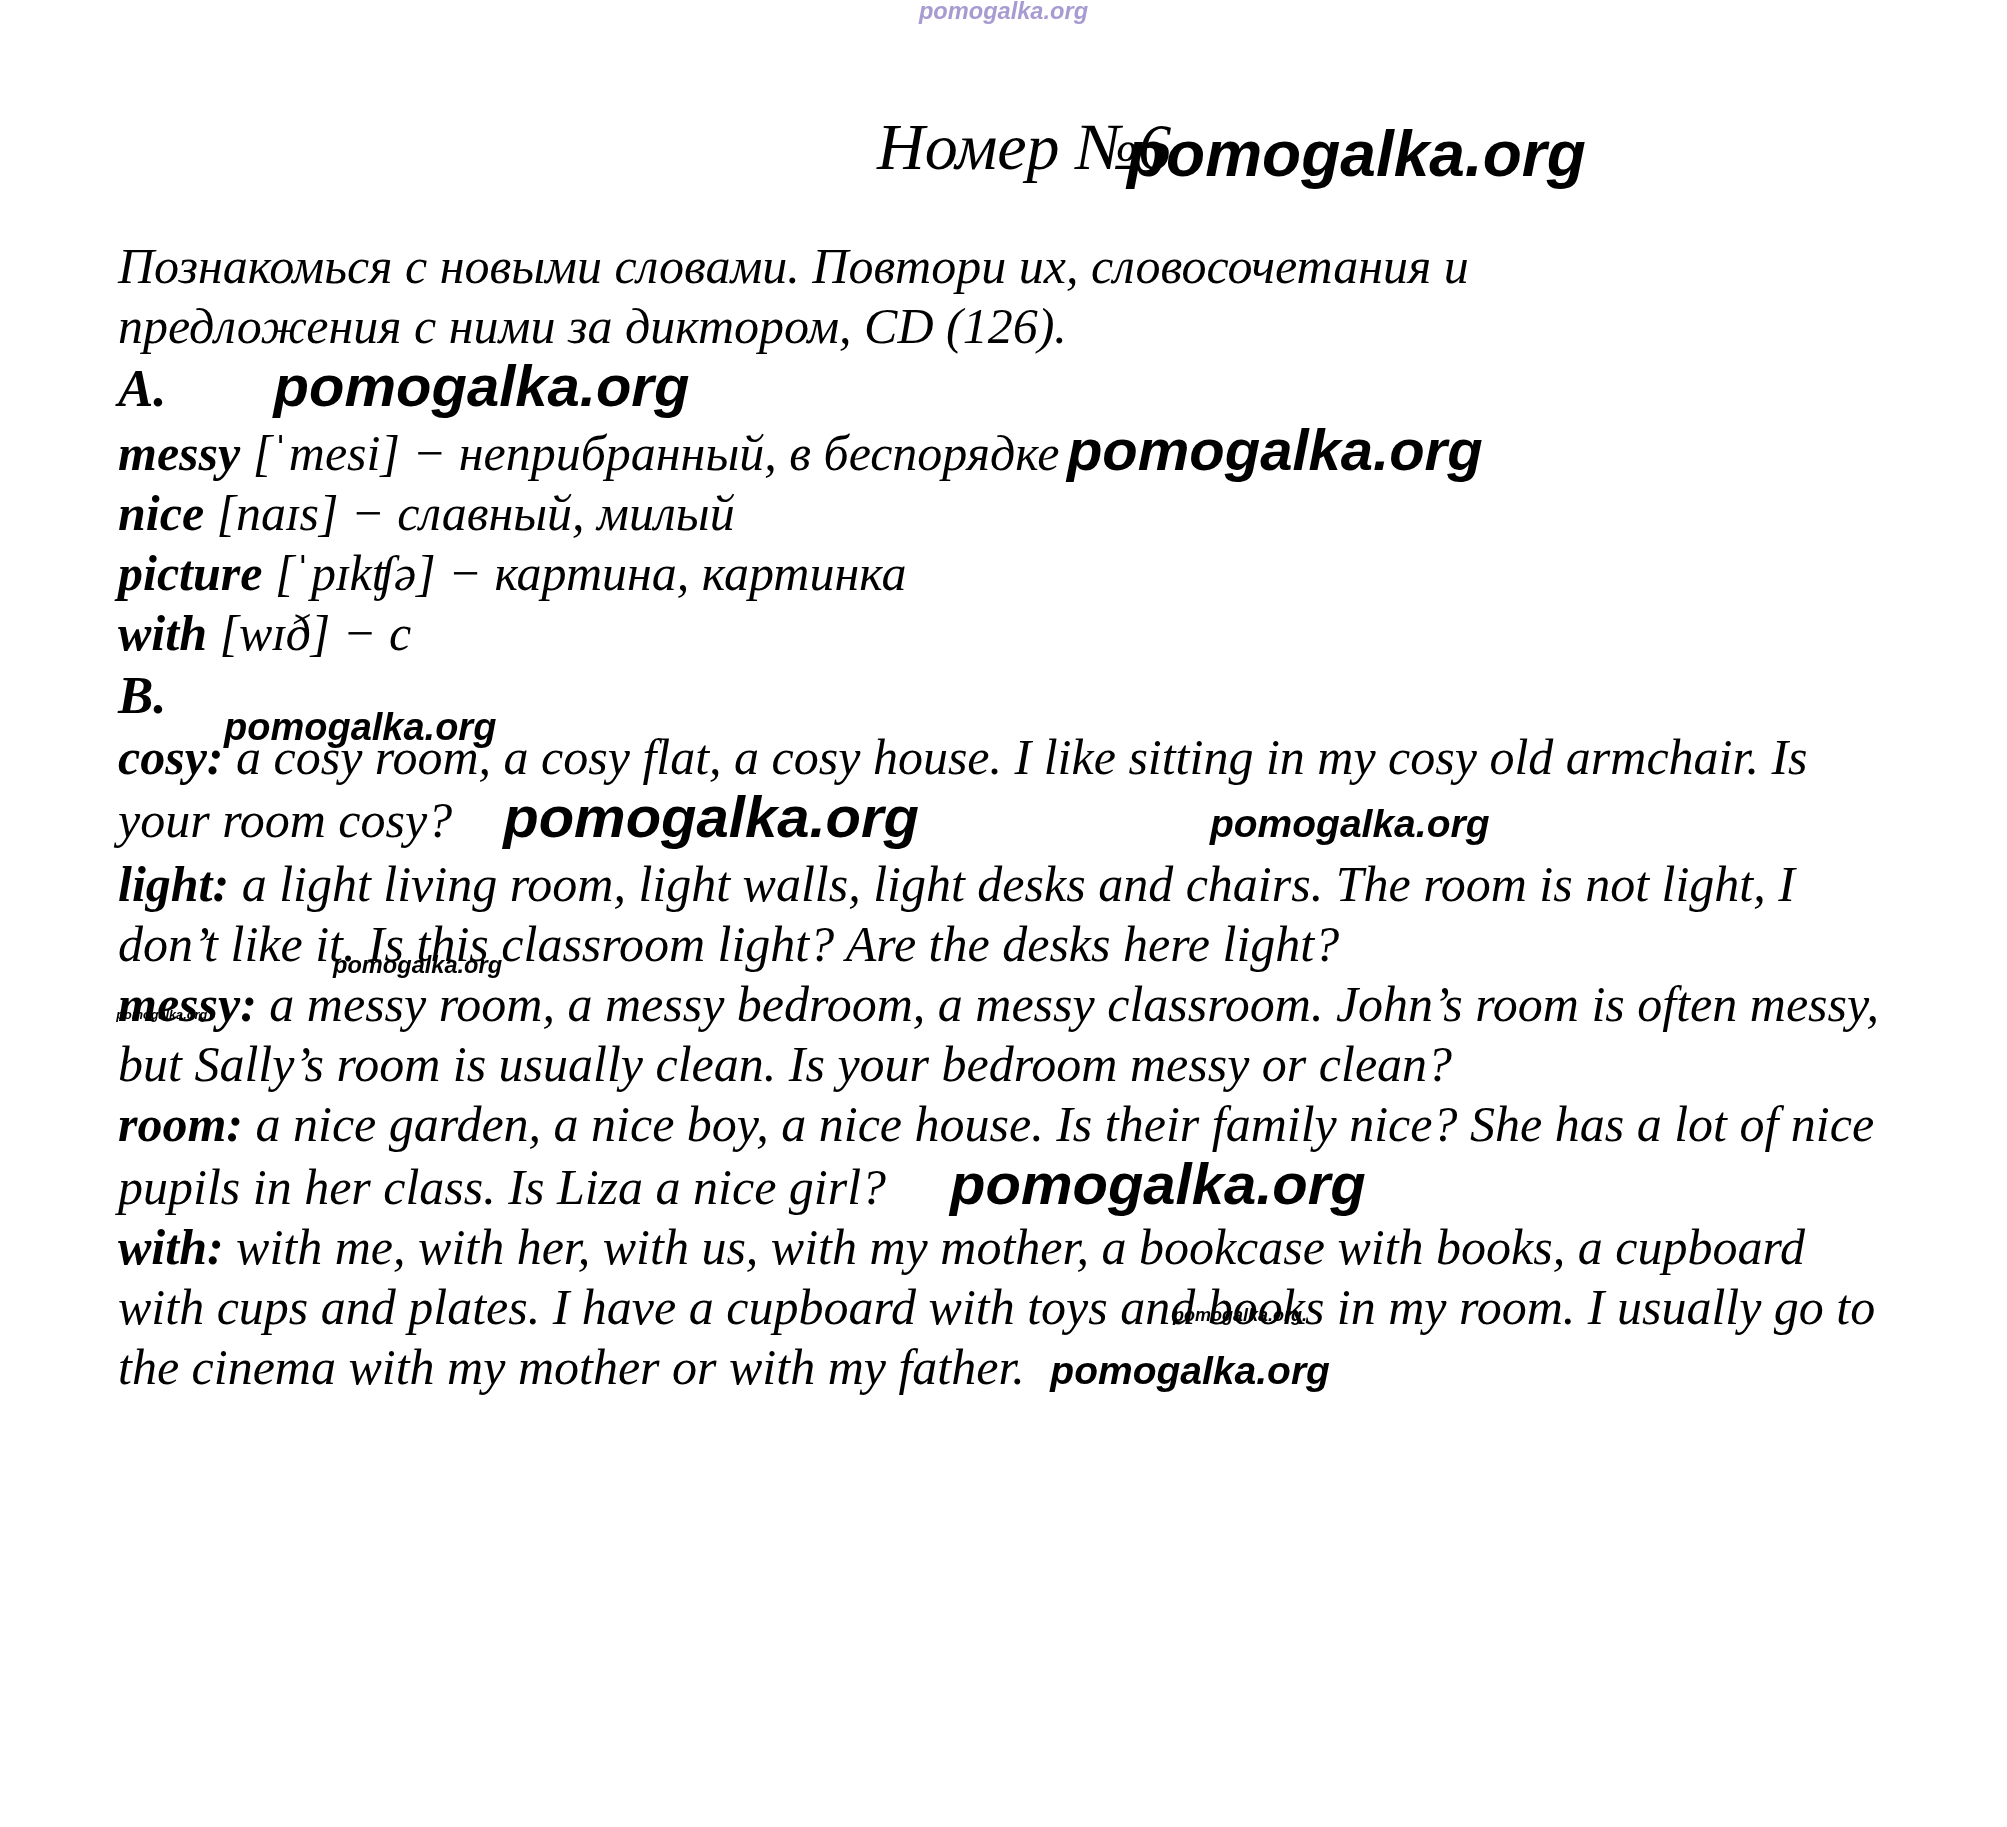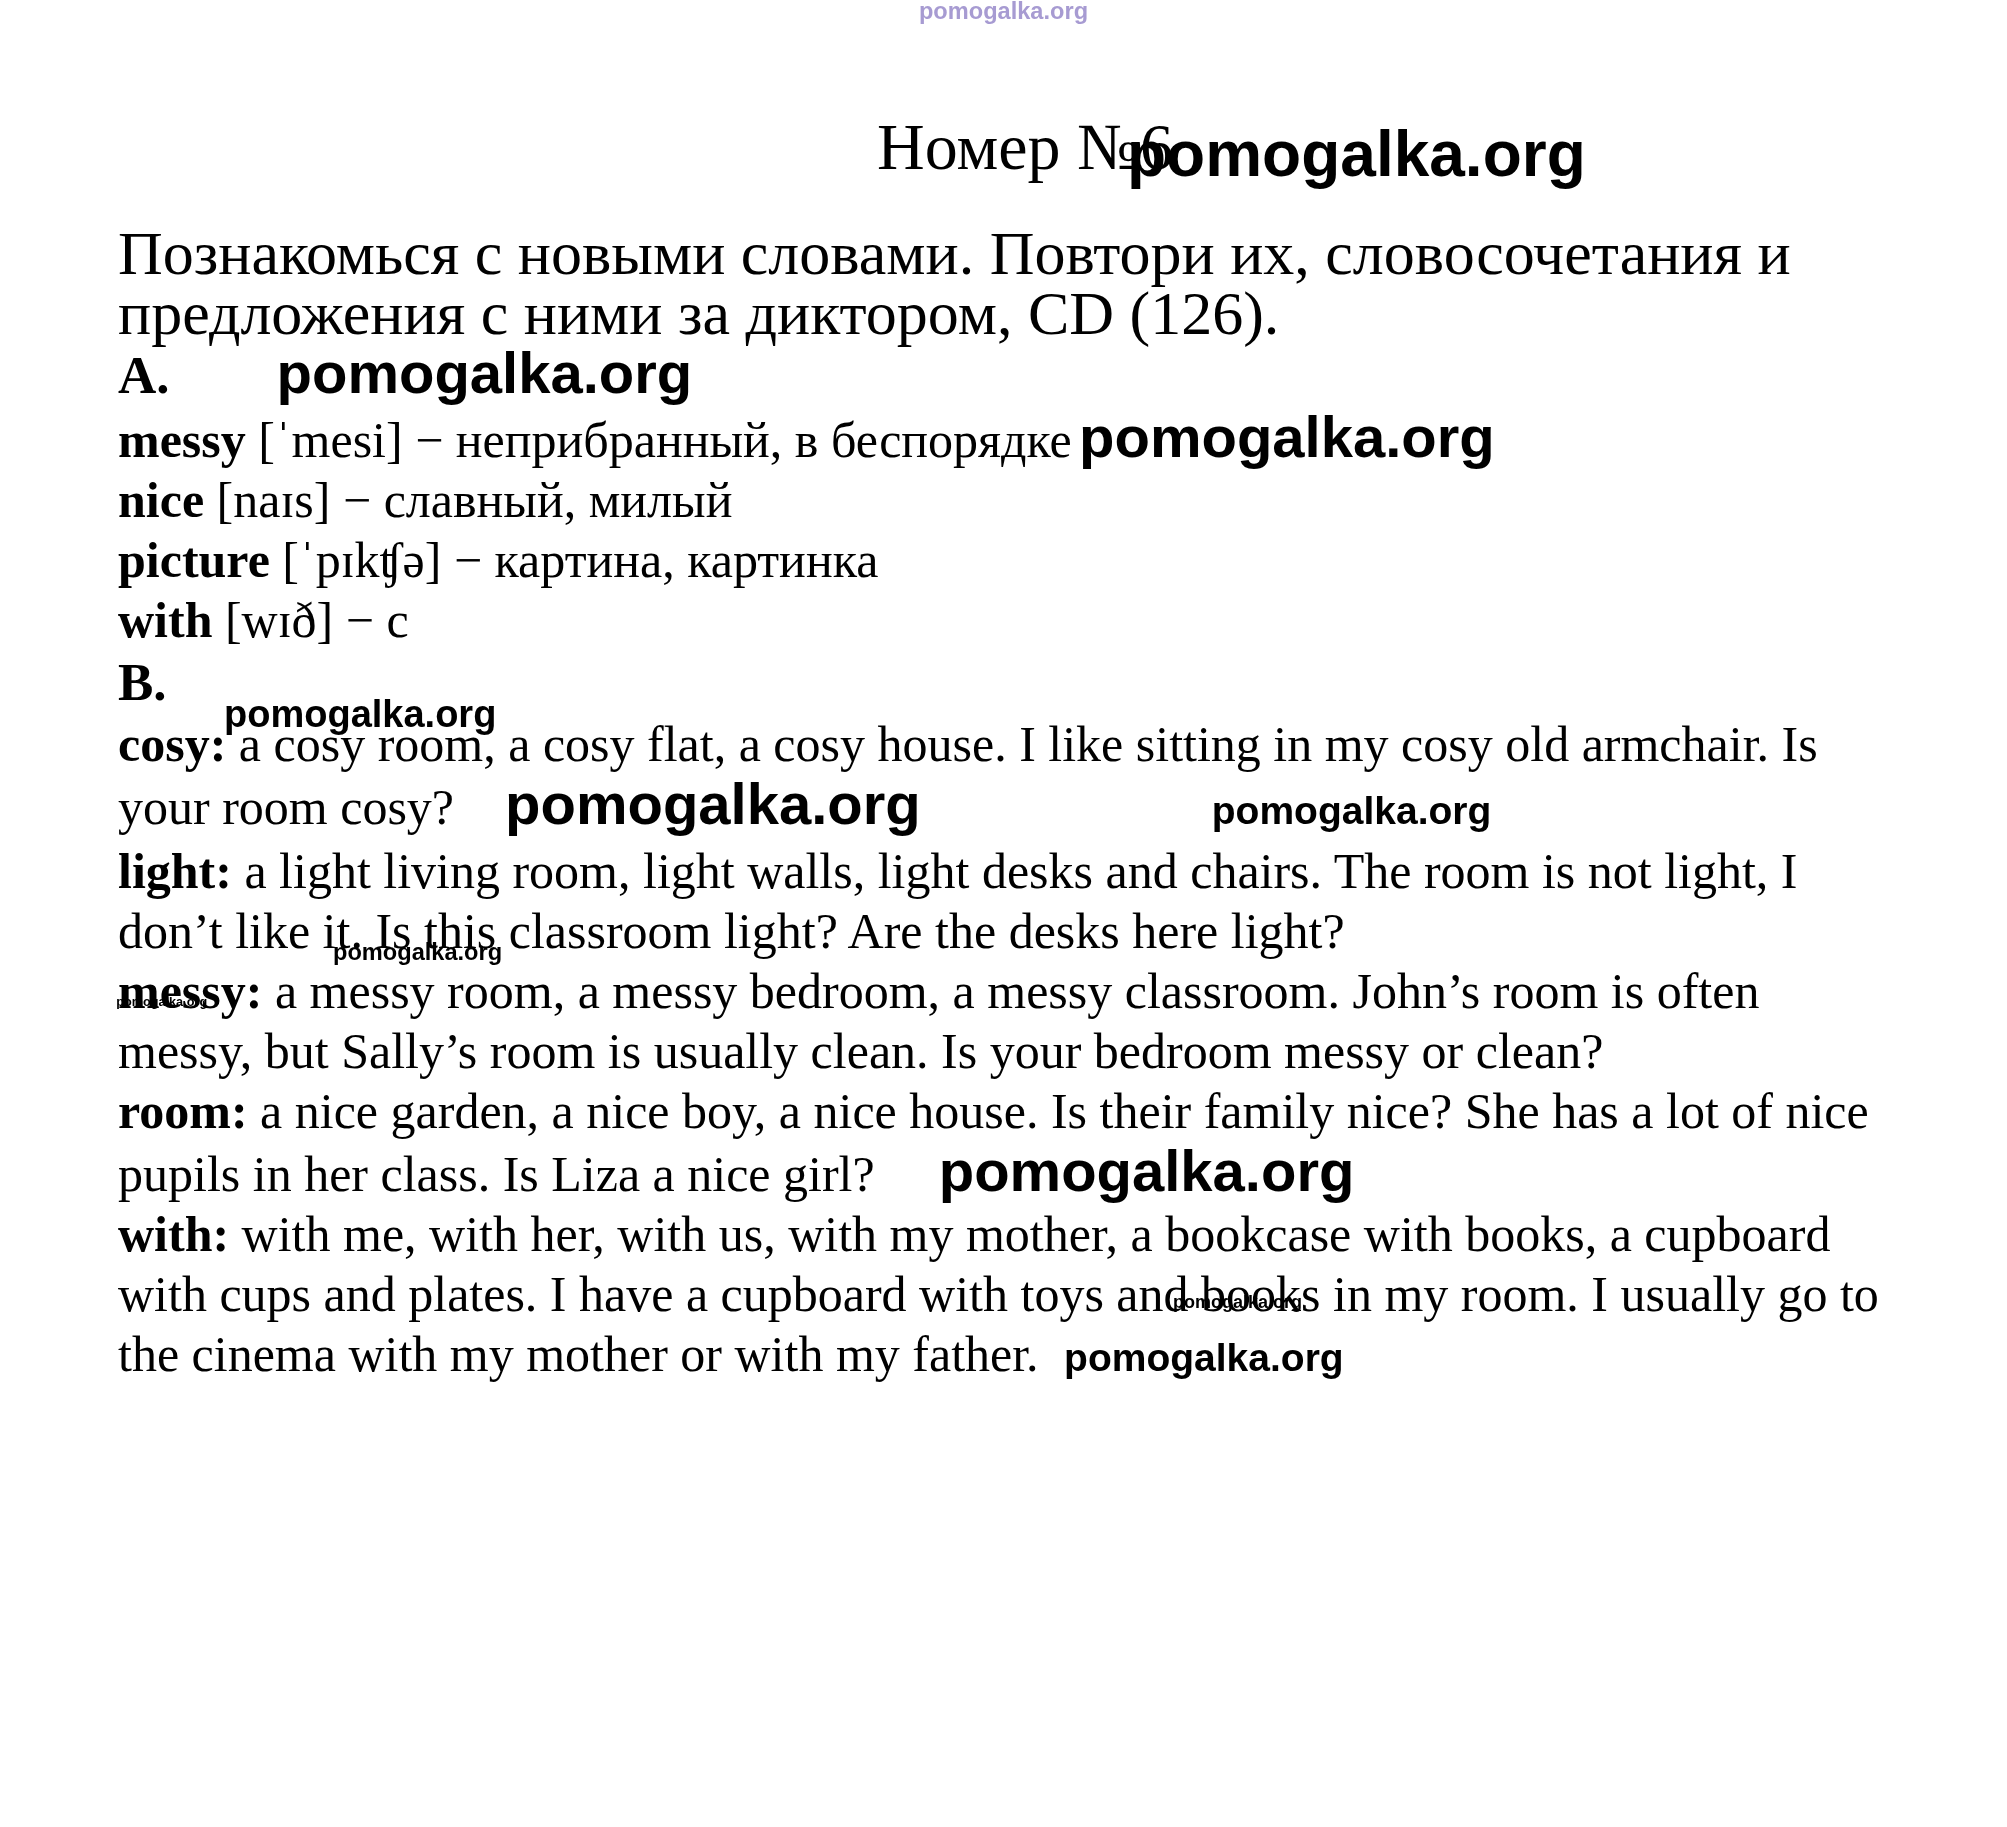--- a/index.html
+++ b/index.html
@@ -8,20 +8,21 @@
     width:2007px; height:1827px;
     font-family:"Liberation Serif", serif;
     color:#000;
     overflow:hidden;
   }
   .page {
     position:relative;
     width:2007px; height:1380px;
     padding:107px 118px 0 118px;
     background:#fff;
+    font-style:italic;
   }
   
   .wm {
     font-family:"Liberation Sans", sans-serif;
     font-weight:700;
     color:#000;
     white-space:nowrap;
     line-height:60px;
     vertical-align:baseline;
   }
@@ -34,21 +35,21 @@
   }
   .title-row { position:relative; height:102px; }
   .page-title {
     position:absolute; left:759px; top:8px;
     font-size:66px; line-height:64px;
   }
   .wm-xl {
     position:absolute; left:1009px; top:14.5px;
     font-size:64px; line-height:64px;
   }
-  .intro { font-size:62px; line-height:60px; margin-top:14px; }
+  .intro { font-size:50px; line-height:60px; margin-top:27px; }
   .intro span { display:block; }
 
   .sec-head {
     display:flex; align-items:baseline;
     font-size:53px; line-height:64px; font-weight:bold;
     position:relative;
   }
   .sec-head .wm-lg { margin-left:107px; }
 
   .word-line { font-size:50px; line-height:60px; }

